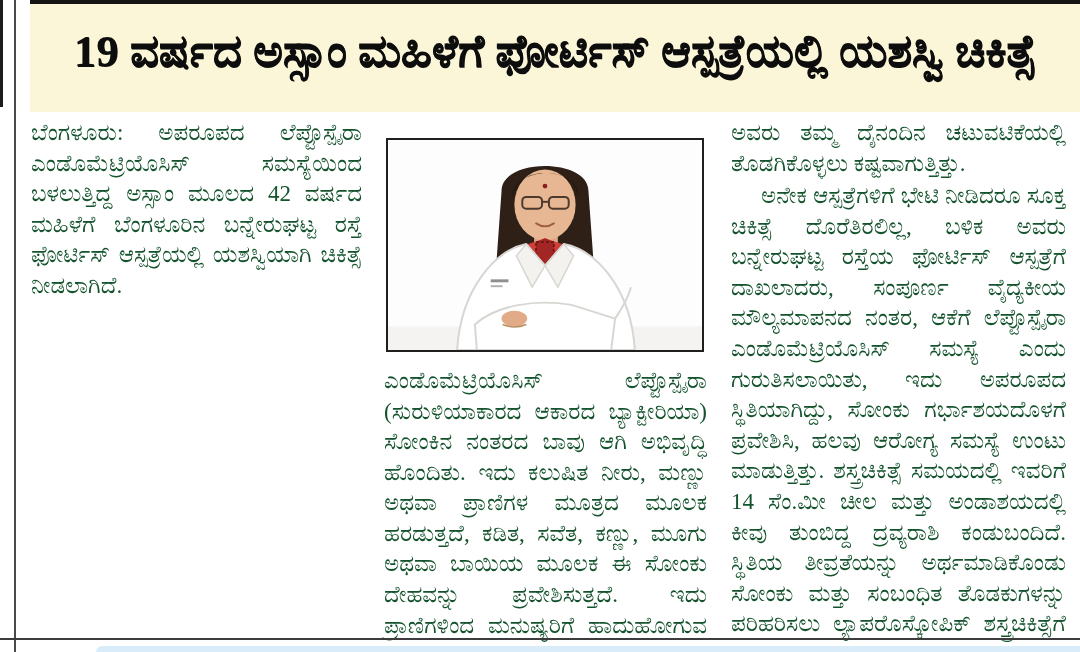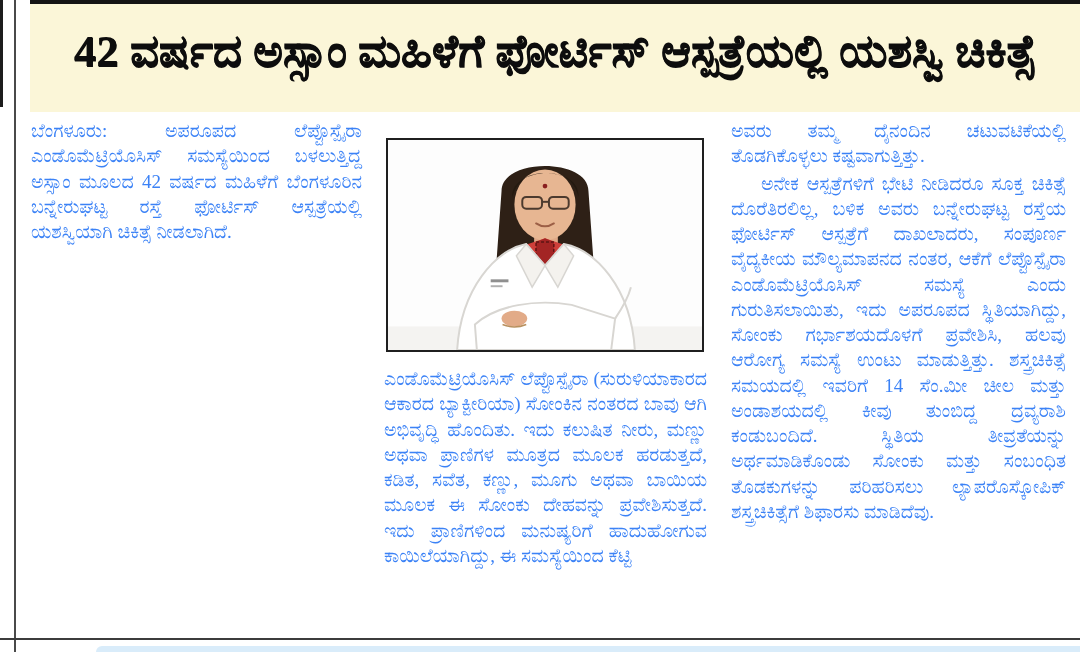--- a/index.html
+++ b/index.html
@@ -33,23 +33,23 @@
   }
   .headline-text {
     font-size: 45px; font-weight: 700; letter-spacing: 0px;
     color: #0d0d0d; white-space: nowrap;
     text-shadow: 0.5px 0.5px 0 #0d0d0d;
   }
 
   
   .col {
     position: absolute; top: 118px;
-    font-size: 19px; line-height: 1.33;
+    font-size: 23px; line-height: 1.33;
     text-align: justify; text-justify: inter-word;
-    color: #3b82f6;
+    color: #14532d;
   }
   .col p { margin-bottom: 2px; }
   .col-1 { left: 31px;  width: 331px; }
   .col-2 { left: 384px; width: 323px; top: 130px; }
   .col-3 { left: 731px; width: 335px; }
   .indented { text-indent: 30px; }
   .small-indent { text-indent: 10px; }
 
   
   .photo-frame {
@@ -73,21 +73,21 @@
 </style>
 </head>
 <body>
 
 <div class="page">
 
   <div class="edge-stub"></div>
   <div class="edge-rule"></div>
 
   <div class="headline-box">
-    <div class="headline-text">42 ವರ್ಷದ ಅಸ್ಸಾಂ ಮಹಿಳೆಗೆ ಫೋರ್ಟಿಸ್ ಆಸ್ಪತ್ರೆಯಲ್ಲಿ ಯಶಸ್ವಿ ಚಿಕಿತ್ಸೆ</div>
+    <div class="headline-text">19 ವರ್ಷದ ಅಸ್ಸಾಂ ಮಹಿಳೆಗೆ ಫೋರ್ಟಿಸ್ ಆಸ್ಪತ್ರೆಯಲ್ಲಿ ಯಶಸ್ವಿ ಚಿಕಿತ್ಸೆ</div>
   </div>
 
   <div class="col col-1">
     <p>ಬೆಂಗಳೂರು: ಅಪರೂಪದ ಲೆಪ್ಟೊಸ್ಪೈರಾ ಎಂಡೊಮೆಟ್ರಿಯೊಸಿಸ್ ಸಮಸ್ಯೆಯಿಂದ ಬಳಲುತ್ತಿದ್ದ ಅಸ್ಸಾಂ ಮೂಲದ 42 ವರ್ಷದ ಮಹಿಳೆಗೆ ಬೆಂಗಳೂರಿನ ಬನ್ನೇರುಘಟ್ಟ ರಸ್ತೆ ಫೋರ್ಟಿಸ್ ಆಸ್ಪತ್ರೆಯಲ್ಲಿ ಯಶಸ್ವಿಯಾಗಿ ಚಿಕಿತ್ಸೆ ನೀಡಲಾಗಿದೆ.</p>
   </div>
 
   <div class="col col-2">
     <div class="photo-frame">
 
       <svg viewBox="0 0 318 214" preserveAspectRatio="none">

